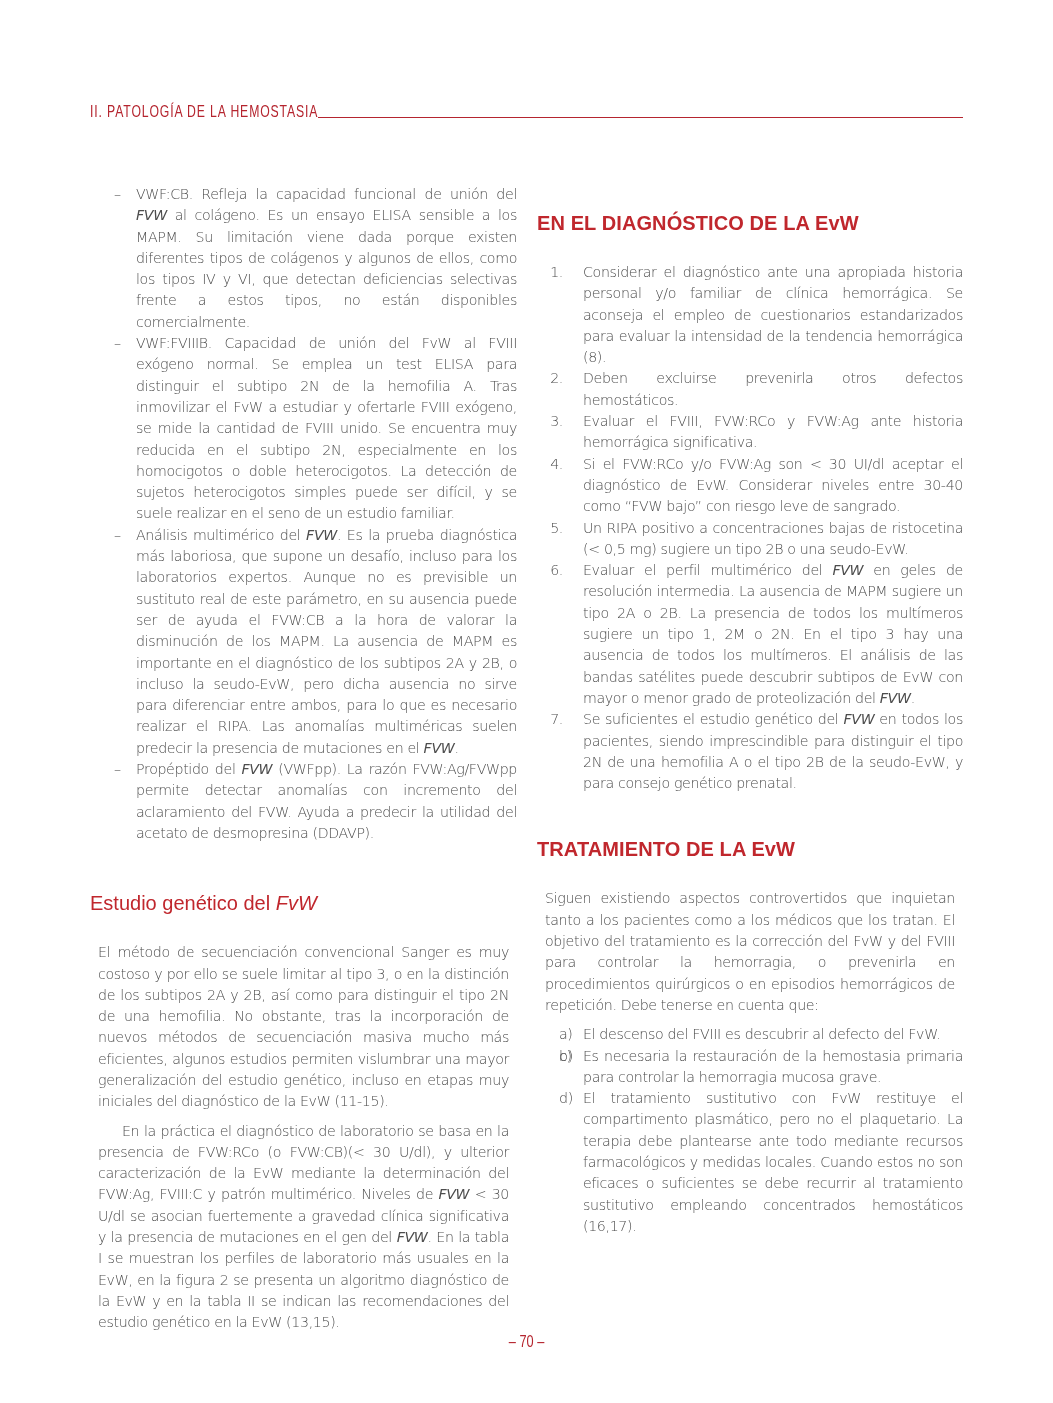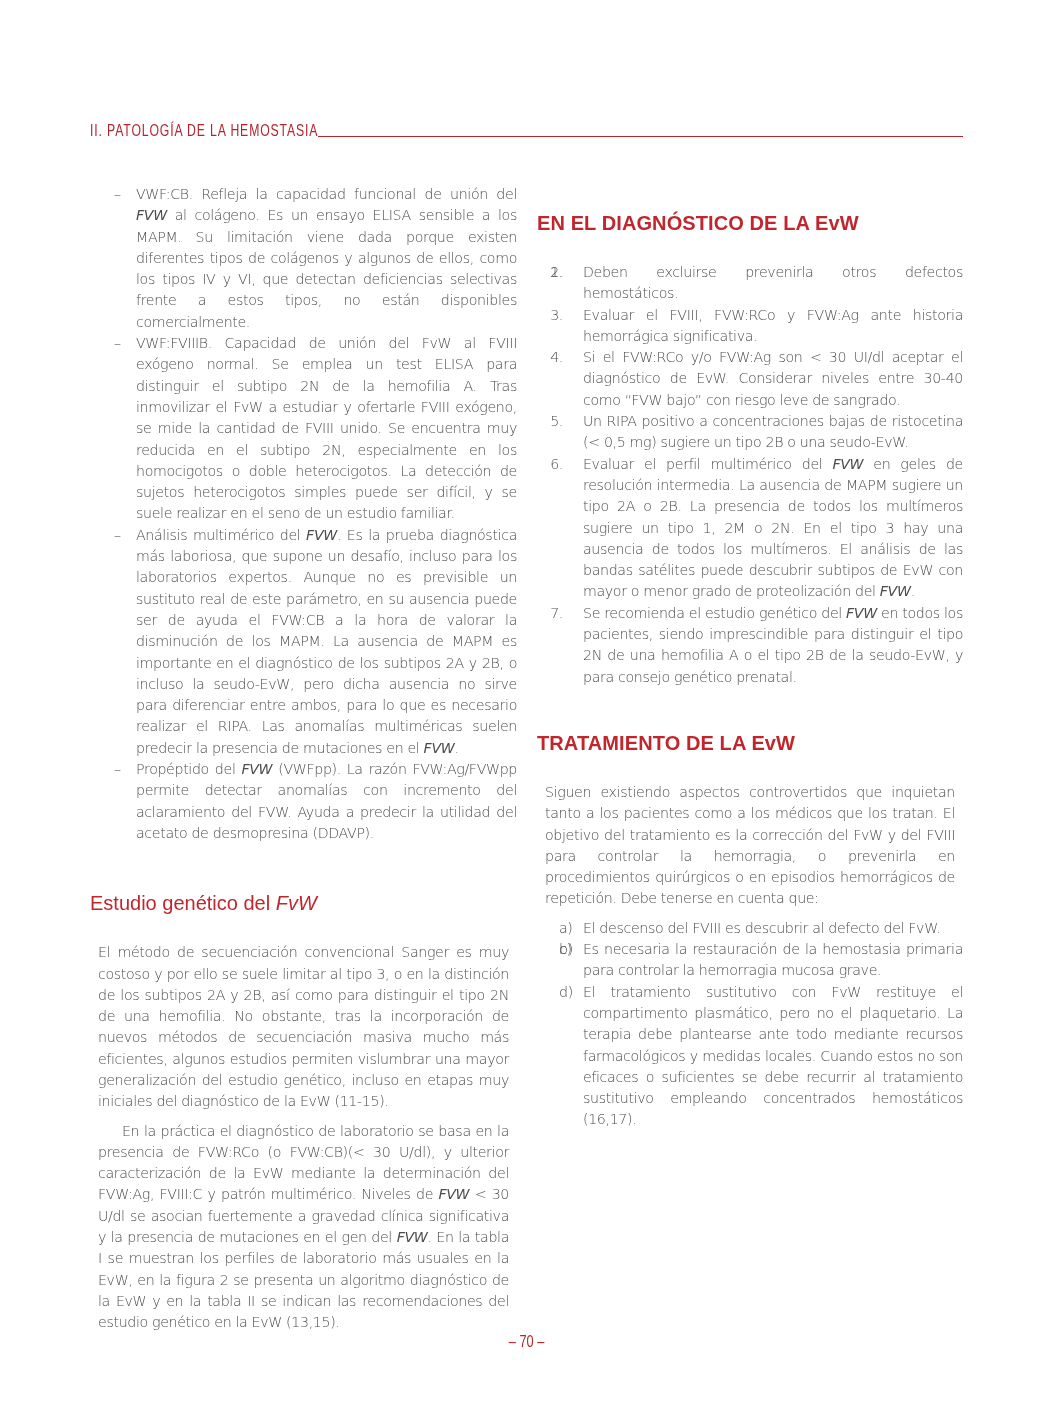--- a/index.html
+++ b/index.html
@@ -1,18 +1,18 @@
 <!DOCTYPE html>
 <html><head>
 <meta charset="utf-8">
 <style>
   html, body { margin: 0; padding: 0; background: #ffffff; }
   body { width: 1053px; height: 1403px; position: relative; overflow: hidden;
          font-family: "DejaVu Sans", sans-serif; color: #4a4a4a; }
-  .running-head { position: absolute; left: 90px; top: 98px; width: 873px; height: 24px; display: flex; align-items: flex-end; margin-top: 19px; }
+  .running-head { position: absolute; left: 90px; top: 98px; width: 873px; height: 24px; display: flex; align-items: flex-end; }
   .running-head .title { font-family: "Liberation Sans Narrow", "Liberation Sans", sans-serif; color: #b5252f;
          font-size: 17px; letter-spacing: 1.2px; transform: scaleX(0.72); transform-origin: left bottom;
          white-space: nowrap; width: 220px; line-height: 20px; }
   .running-head .rule { flex: 1; border-bottom: 1.2px solid #b5252f; margin-bottom: 4px; margin-left: 8px; }
 
   .col { position: absolute; top: 184px; }
   .col-left { left: 90px; width: 427px; }
   .col-right { left: 537px; width: 426px; }
 
   .p { font-size: 14.2px; line-height: 21.3px; text-align: justify; margin: 8px; color: #4d4d4d;
@@ -67,27 +67,27 @@
     </div>
 </div>
 
 <div class="col col-right">
   <h2 class="h-caps">
     <br>
     <span>EN EL DIAGNÓSTICO DE LA EvW</span>
   </h2>
   <div style="height:26px"></div>
   <ul class="num-list p" id="num-list">
-      <li><span class="marker">1.</span></li>
+      <li><span class="marker">1.</span><span>Considerar el diagnóstico ante una apropiada historia personal y/o familiar de clínica hemorrágica. Se aconseja el empleo de cuestionarios estandarizados para evaluar la intensidad de la tendencia hemorrágica (8).</span></li>
       <li><span class="marker">2.</span><span>Deben excluirse prevenirla otros defectos hemostáticos.</span></li>
       <li><span class="marker">3.</span><span>Evaluar el FVIII, FVW:RCo y FVW:Ag ante historia hemorrágica significativa.</span></li>
       <li><span class="marker">4.</span><span>Si el FVW:RCo y/o FVW:Ag son &lt; 30 UI/dl aceptar el diagnóstico de EvW. Considerar niveles entre 30-40 como “FVW bajo” con riesgo leve de sangrado.</span></li>
       <li><span class="marker">5.</span><span>Un RIPA positivo a concentraciones bajas de ristocetina (&lt; 0,5 mg) sugiere un tipo 2B o una seudo-EvW.</span></li>
       <li><span class="marker">6.</span><span>Evaluar el perfil multimérico del </span><i>FVW</i><span> en geles de resolución intermedia. La ausencia de MAPM sugiere un tipo 2A o 2B. La presencia de todos los multímeros sugiere un tipo 1, 2M o 2N. En el tipo 3 hay una ausencia de todos los multímeros. El análisis de las bandas satélites puede descubrir subtipos de EvW con mayor o menor grado de proteolización del </span><i>FVW</i><span>.</span></li>
-      <li><span class="marker">7.</span><span>Se recomienda el estudio genético del </span><i>FVW</i><span> en todos los pacientes, siendo imprescindible para distinguir el tipo 2N de una hemofilia A o el tipo 2B de la seudo-EvW, y para consejo genético prenatal.</span></li>
+      <li><span class="marker">7.</span><span>Se suficientes el estudio genético del </span><i>FVW</i><span> en todos los pacientes, siendo imprescindible para distinguir el tipo 2N de una hemofilia A o el tipo 2B de la seudo-EvW, y para consejo genético prenatal.</span></li>
     </ul>
   <div style="height:42px"></div>
   <h2 class="h-caps">TRATAMIENTO DE LA EvW</h2>
   <div style="height:18px"></div>
   <p class="p">Siguen existiendo aspectos controvertidos que inquietan tanto a los pacientes como a los médicos que los tratan. El objetivo del tratamiento es la corrección del FvW y del FVIII para controlar la hemorragia, o prevenirla en procedimientos quirúrgicos o en episodios hemorrágicos de repetición. Debe tenerse en cuenta que:</p>
   <ul class="alpha-list p" id="alpha-list">
       <li><span class="marker">a)</span><span>El descenso del FVIII es descubrir al defecto del FvW.</span></li>
       <li><span class="marker">b)</span></li>
       <li><span class="marker">c)</span><span>Es necesaria la restauración de la hemostasia primaria para controlar la hemorragia mucosa grave.</span></li>
       <li><span class="marker">d)</span><span>El tratamiento sustitutivo con FvW restituye el compartimento plasmático, pero no el plaquetario. La terapia debe plantearse ante todo mediante recursos farmacológicos y medidas locales. Cuando estos no son eficaces o suficientes se debe recurrir al tratamiento sustitutivo empleando concentrados hemostáticos (16,17).</span></li>

